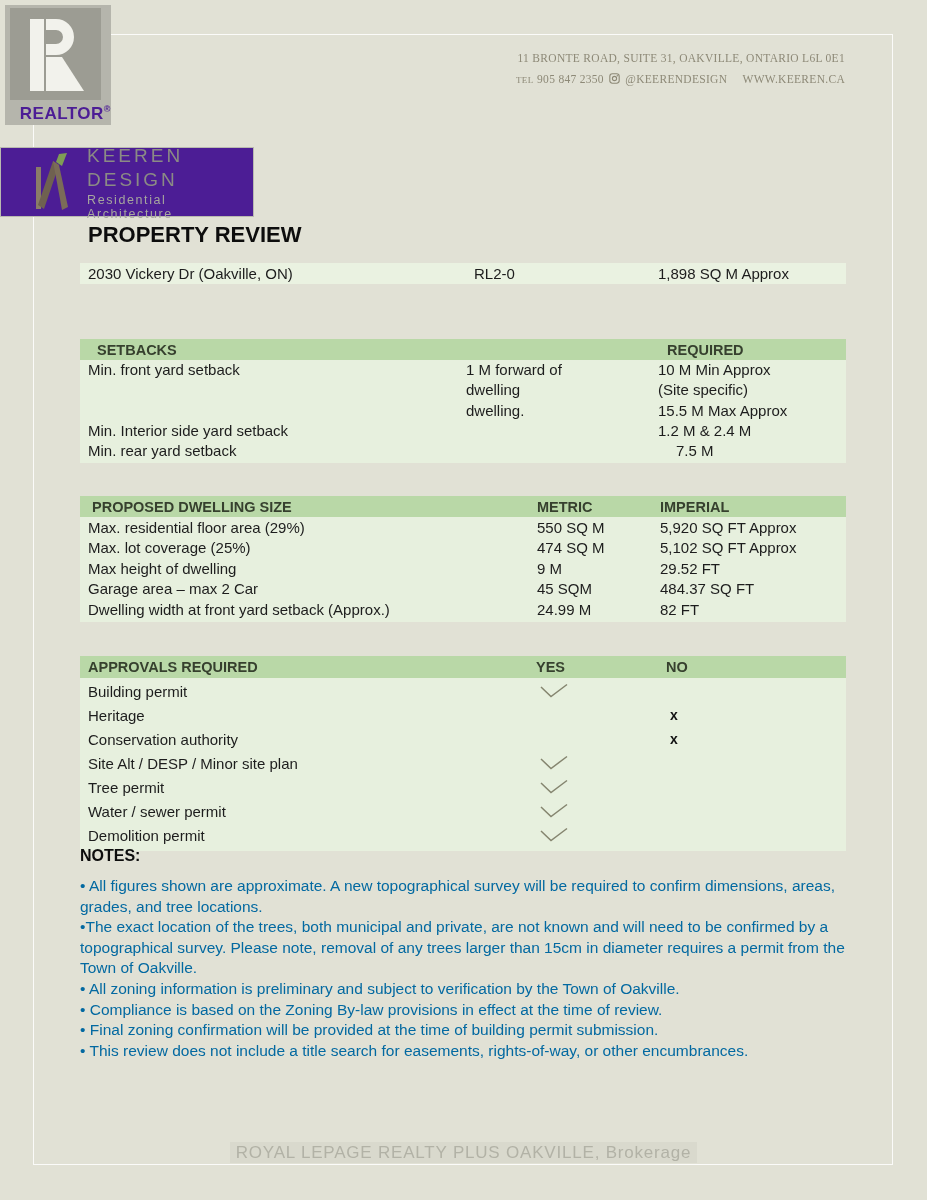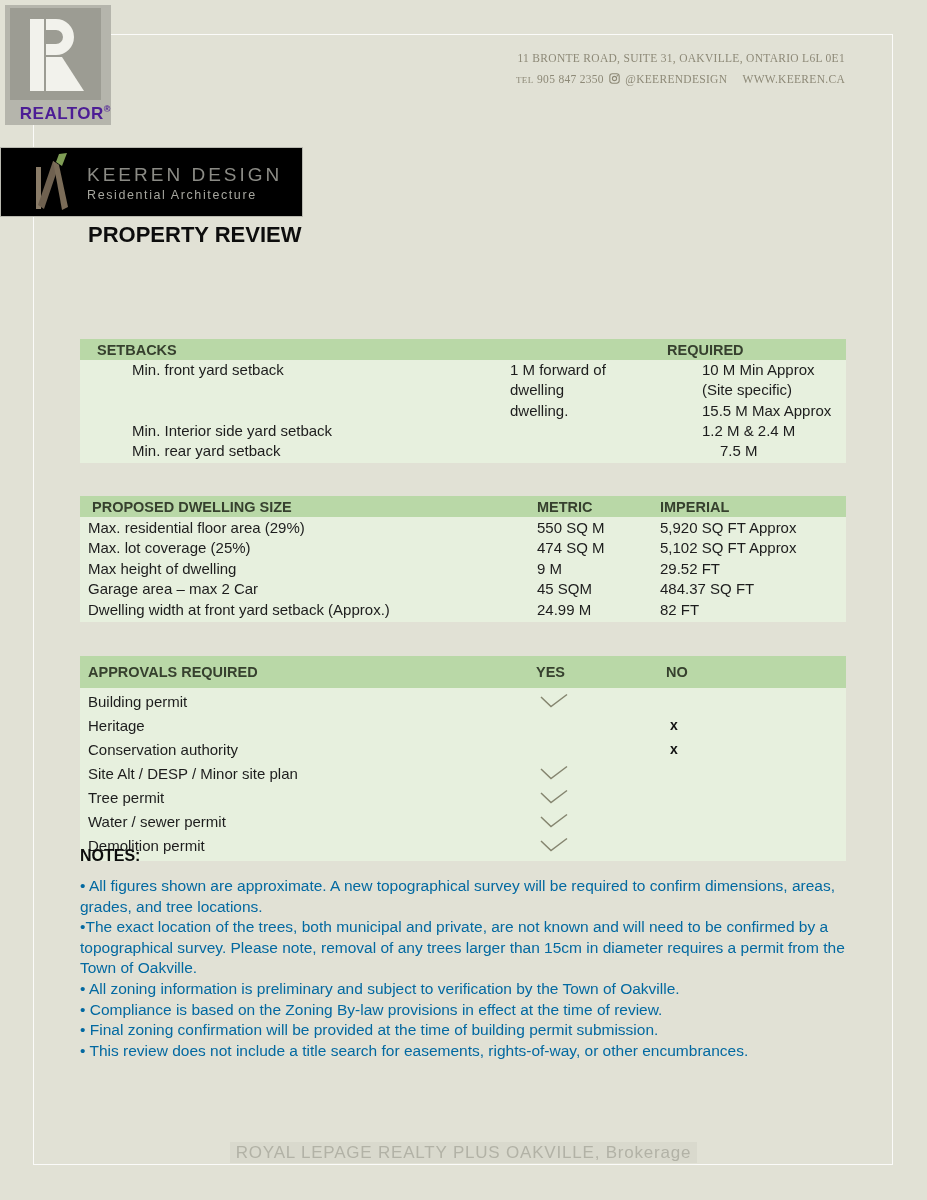--- a/index.html
+++ b/index.html
@@ -27,22 +27,22 @@
 
   
   .contact { position:absolute; right:82px; top:48px; text-align:right;
     font-family:"Liberation Serif", serif; color:#8d8977; font-size:11.5px;
     letter-spacing:0.3px; line-height:21px; }
   .contact .tel-label { font-size:9px; letter-spacing:0.5px; }
   .contact .gap-left { margin-left:12px; }
   .ig-icon { vertical-align:-1px; margin:0 2px; }
 
   
-  .keeren-box { position:absolute; left:0; top:147px; width:303px; height:70px;
-    background:#000000; border:1px solid #b9b9b0; z-index:2;
+  .keeren-box { position:absolute; left:0; top:147px; width:254px; height:70px;
+    background:#4c1d95; border:1px solid #b9b9b0; z-index:2;
     display:flex; align-items:center; }
   .kmark { margin-left:28px; margin-right:14px; flex:0 0 auto; }
   .kname { font-size:19px; color:#8b8b85; letter-spacing:3px; line-height:24px; }
   .ktag  { font-size:12.5px; color:#a6a69e; letter-spacing:1.6px; margin-top:1px; }
 
   
   .title { position:absolute; left:88px; top:222px; font-size:22px;
     font-weight:700; color:#0d0d0d; letter-spacing:0; }
 
   
@@ -55,31 +55,31 @@
   .grid-c { grid-template-columns:456px 130px 1fr; }
   .c1 { padding-left:8px; }
   .thead.pad12 .c1 { padding-left:12px; }
 
   .t-property { top:263px; }
   .t-property .thead { height:21px; }
   .t-property .trow { height:21px; background:#eaf2e1; }
 
   .t-setbacks { top:339px; }
   .t-setbacks .thead { height:21px;padding-left:9px; }
-  .t-setbacks .tbody { background:#e7f0de; padding-bottom:2px;padding-left:44px; }
+  .t-setbacks .tbody { background:#e7f0de; padding-bottom:2px; }
   .t-setbacks .trow { align-items:start; line-height:20.3px; background:transparent; }
   .t-setbacks .indent { padding-left:18px; }
 
   .t-dwelling { top:496px; }
   .t-dwelling .thead { height:21px; }
   .t-dwelling .tbody { background:#e7f0de; padding-bottom:2px; }
   .t-dwelling .trow { height:20.5px; }
 
   .t-approvals { top:656px; }
-  .t-approvals .thead { height:32px; }
+  .t-approvals .thead { height:22px; }
   .t-approvals .tbody { background:#e7f0de; padding:1px 0 4px 0; }
   .t-approvals .trow { height:24px; }
   .t-approvals .mark-yes svg { margin-left:2px; display:block; }
   .t-approvals .mark-no { margin-left:4px; font-weight:700; font-size:14px; color:#111; }
 
   
   .notes-heading { position:absolute; left:80px; top:847px; font-size:16px;
     font-weight:700; color:#0d0d0d; }
   .notes { position:absolute; left:80px; top:876px; width:786px;
     font-size:15.5px; line-height:20.6px; color:#0369a1; }
@@ -131,20 +131,27 @@
     </svg>
     <div>
       <div class="kname">KEEREN DESIGN</div>
       <div class="ktag">Residential Architecture</div>
     </div>
   </div>
 
   <h1 class="title">PROPERTY REVIEW</h1>
 
   <section class="tbl t-property">
+    <div id="prop-rows">
+  <div class="trow grid-a">
+    <div class="c1">2030 Vickery Dr (Oakville, ON)</div>
+    <div class="c1">RL2-0</div>
+    <div>1,898 SQ M Approx</div>
+  </div>
+</div>
   </section>
 
   <section class="tbl t-setbacks">
     <div class="thead grid-a">
       <div class="c1">SETBACKS</div>
       <div></div>
       <div>REQUIRED</div>
     </div>
     <div class="tbody" id="setback-rows">
   <div class="trow grid-a">

